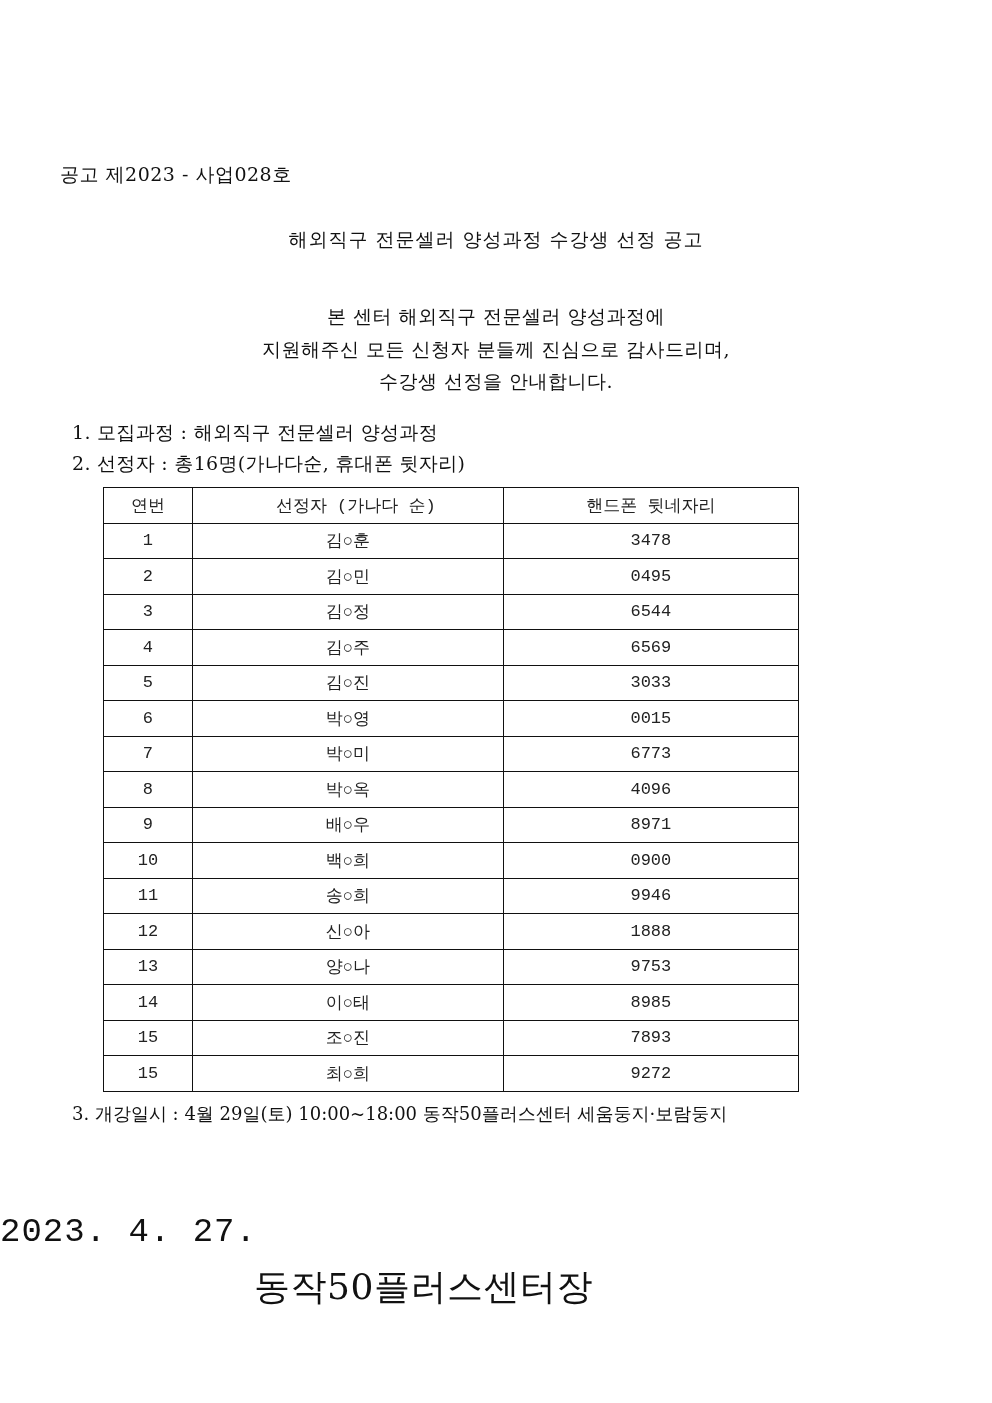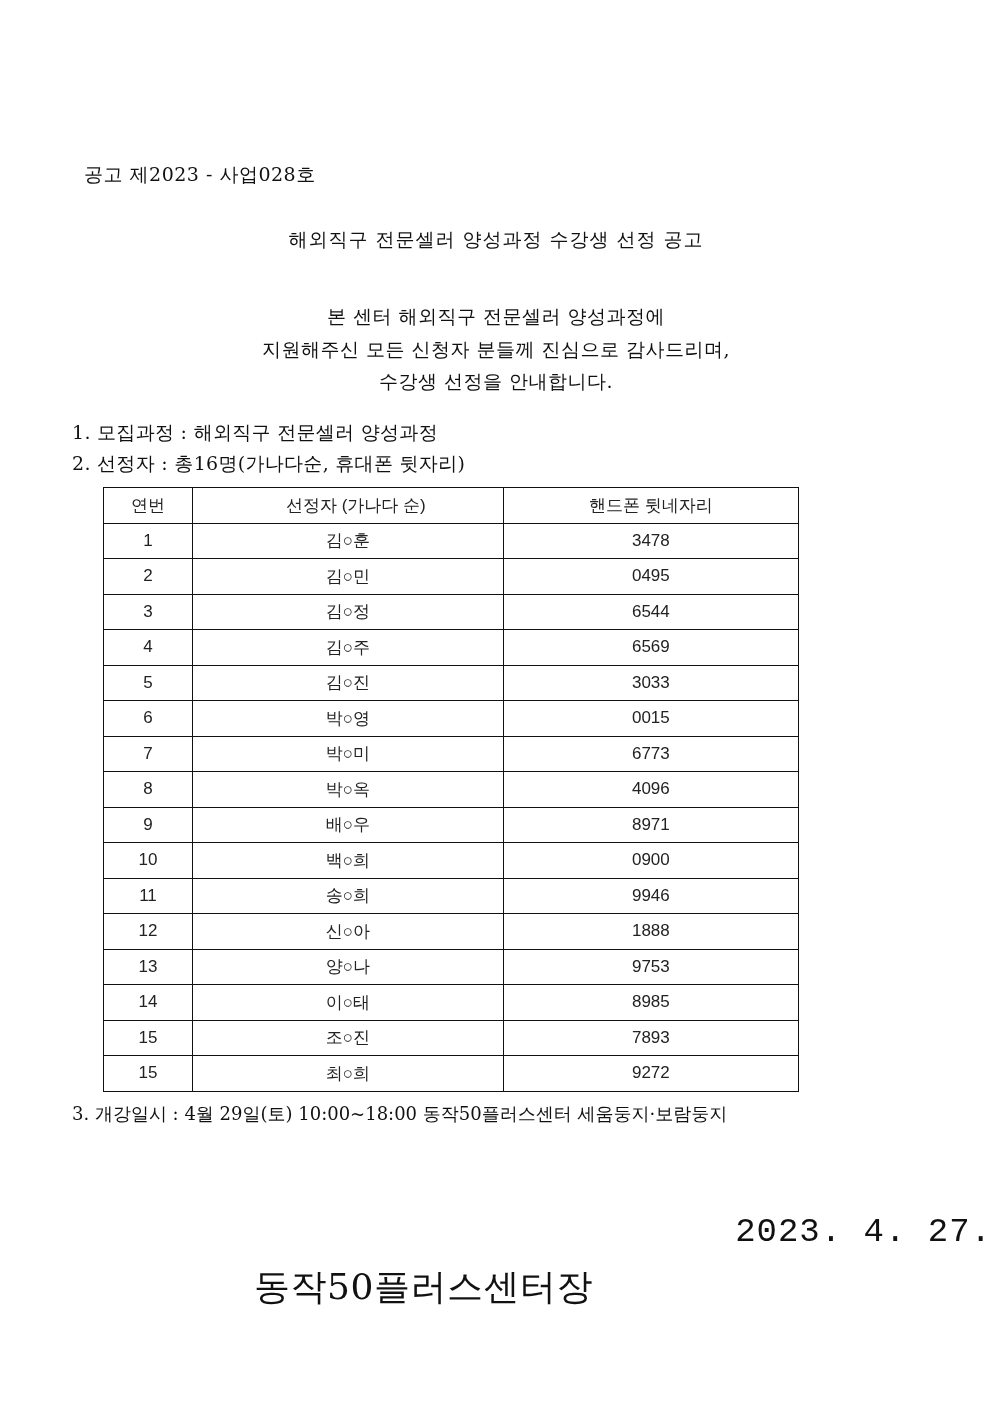--- a/index.html
+++ b/index.html
@@ -10,21 +10,21 @@
     body {
       width: 992px;
       height: 1403px;
       position: relative;
       overflow: hidden;
       color: #111111;
       font-family: "DejaVu Serif", "Liberation Serif", serif;
     }
     .abs { position: absolute; }
     .notice-no {
-      left: 84px; top: 162px;
+      left: 60px; top: 162px;
       font-size: 19px;
       letter-spacing: 0.5px;
       text-align: center;
     }
     .title {
       left: 0; width: 992px; top: 227px;
       text-align: center;
       font-size: 19px;
       letter-spacing: 1px;
     }
@@ -45,39 +45,39 @@
     .item1 { top: 420px; }
     .item2 { top: 451px; }
     .item3 { top: 1102px; font-size: 18px; letter-spacing: 0; }
 
     table.sel {
       position: absolute;
       left: 103px;
       top: 487px;
       width: 696px;
       border-collapse: collapse;
-      font-family: Liberation Sans, sans-serif;
+      font-family: Liberation Mono, monospace;
       font-size: 17px;
       color: #222;
     }
     table.sel td, table.sel th {
       border: 1px solid #111;
       height: 34.5px;
       padding: 0;
       text-align: center;
       vertical-align: middle;
       font-weight: normal;
     }
     table.sel .c1 { width: 90px; }
     table.sel .c2 { width: 302px; padding-left: 16px; }
     table.sel .c3 { width: 302px; }
 
     .date {
       left: 0; width: 992px; top: 1213px;
-      text-align: right;
+      text-align: left;
       font-size: 34px;
       letter-spacing: 1px;
       font-family: "Liberation Mono", "DejaVu Sans Mono", monospace;
     }
     .signer {
       left: 0; width: 847px; top: 1263px;
       text-align: center;
       font-size: 36px;
       letter-spacing: 0.5px;
     }

